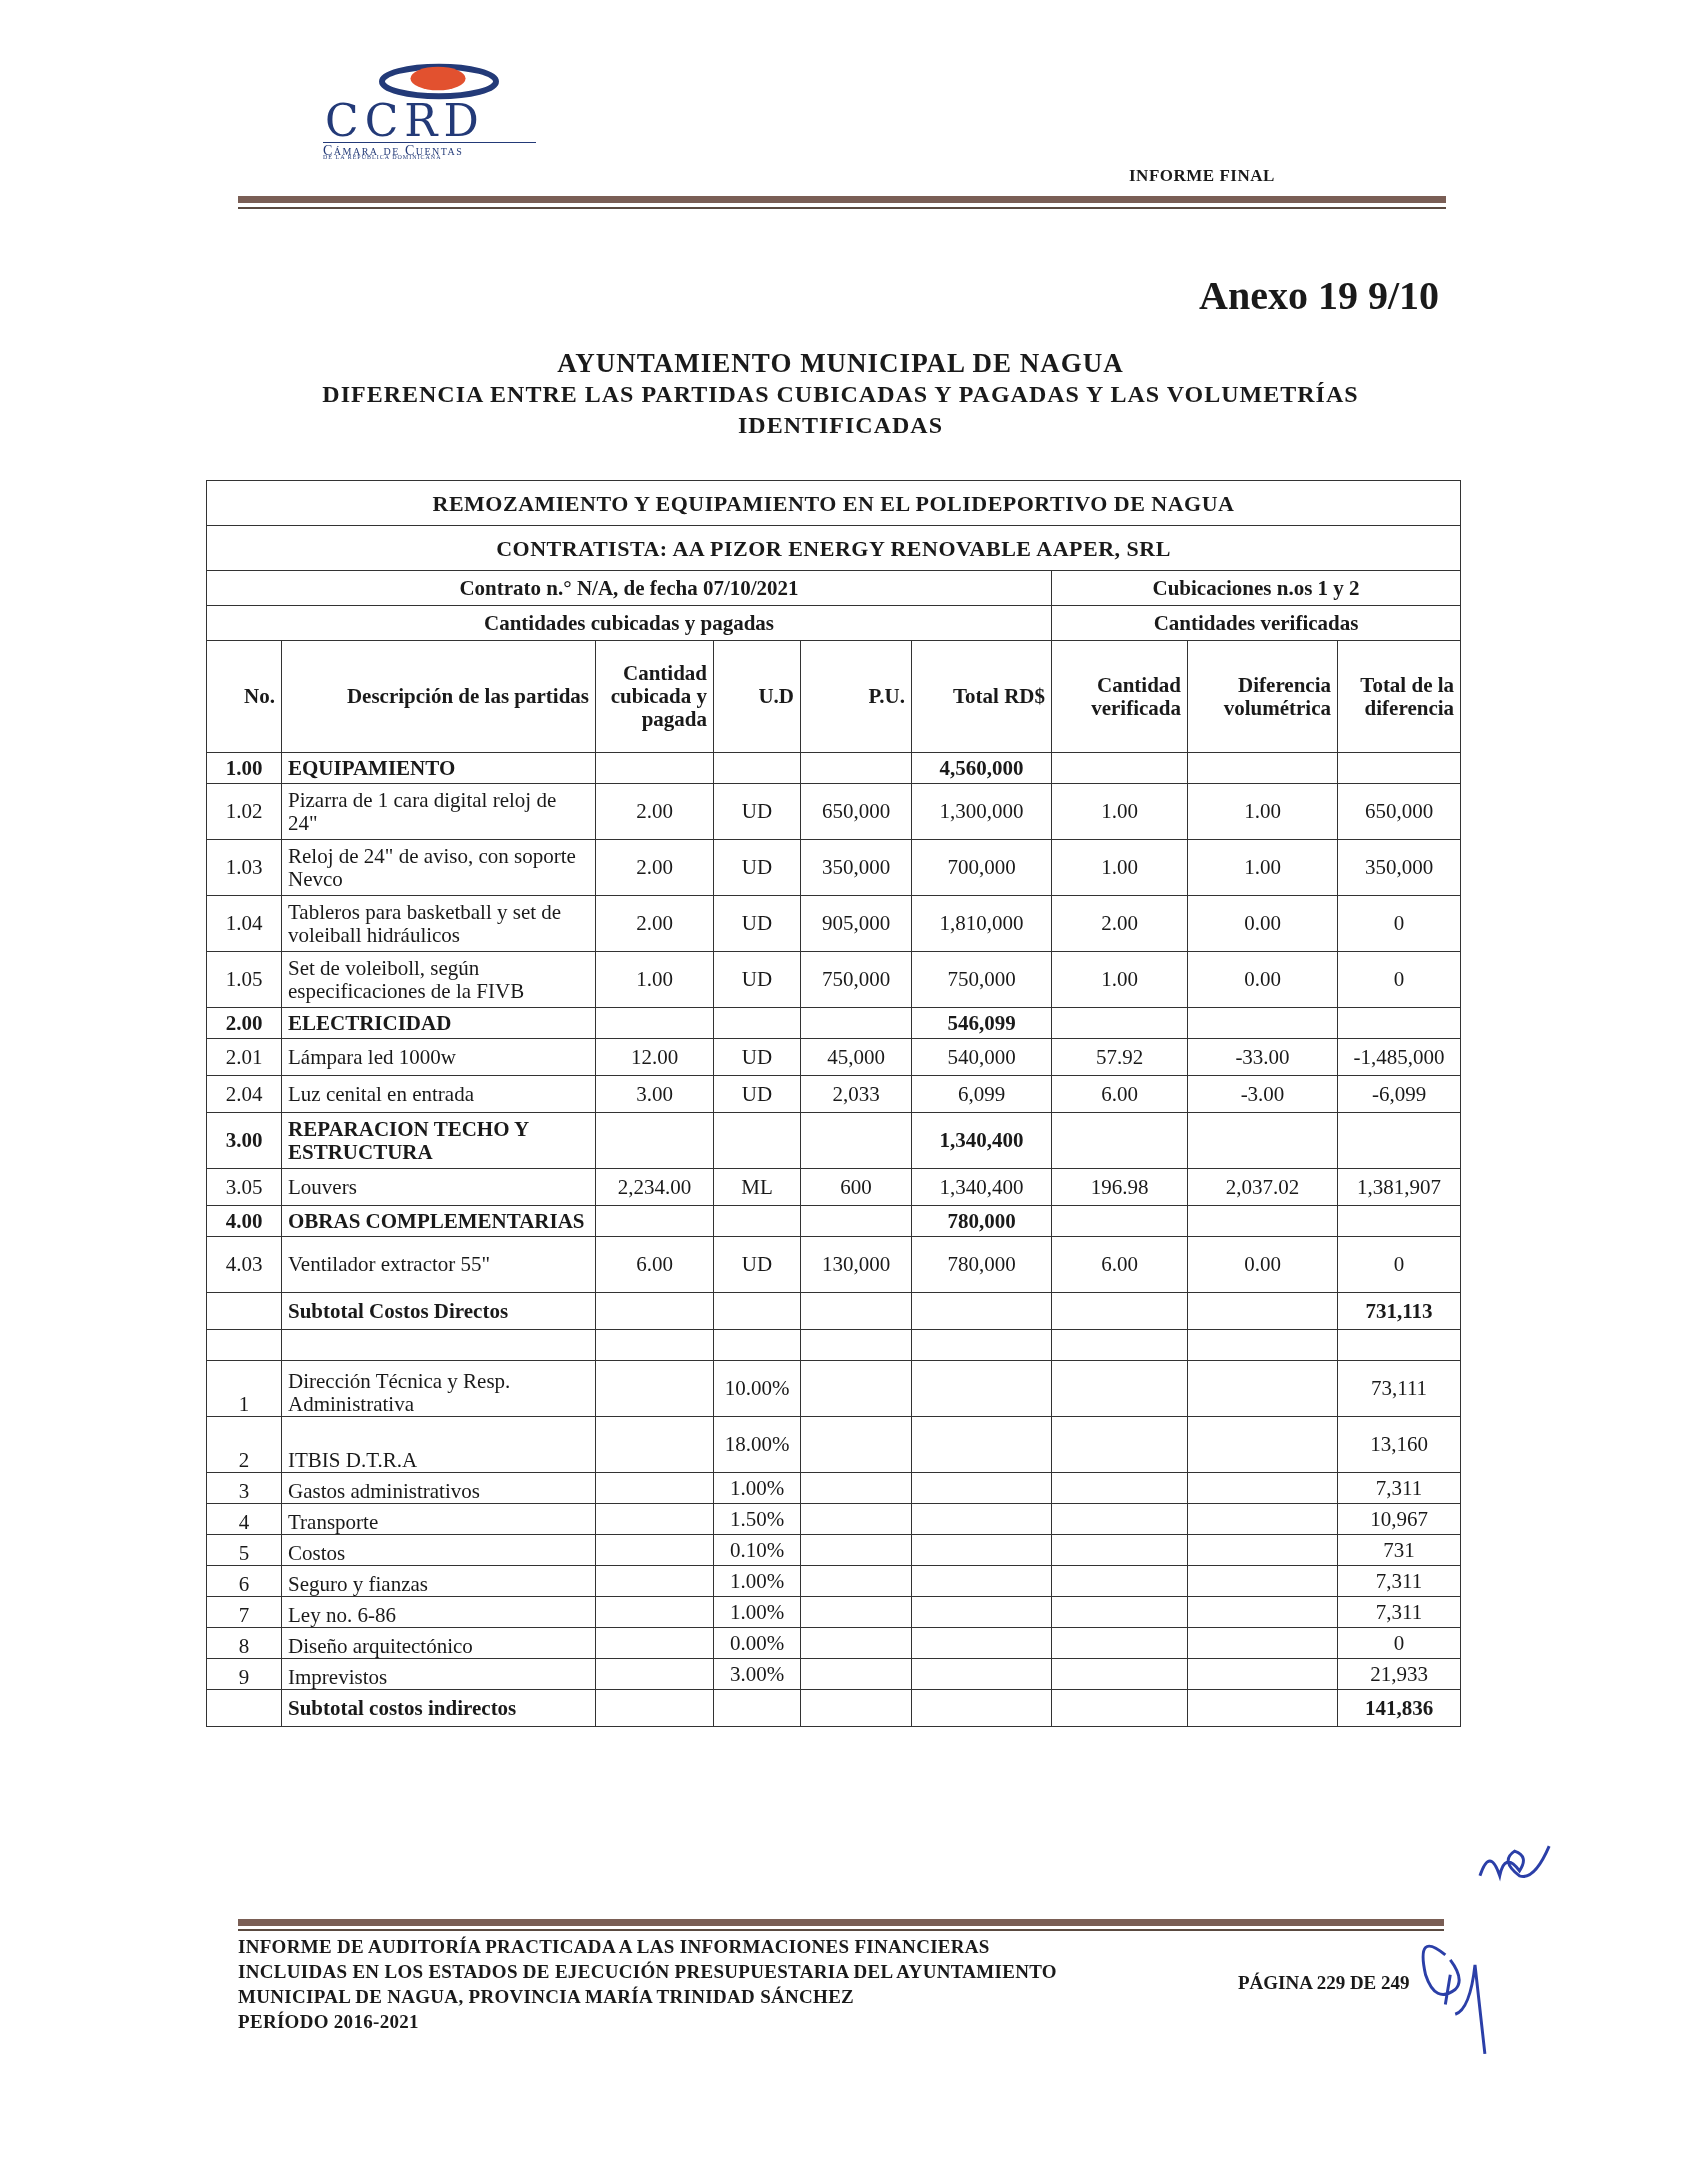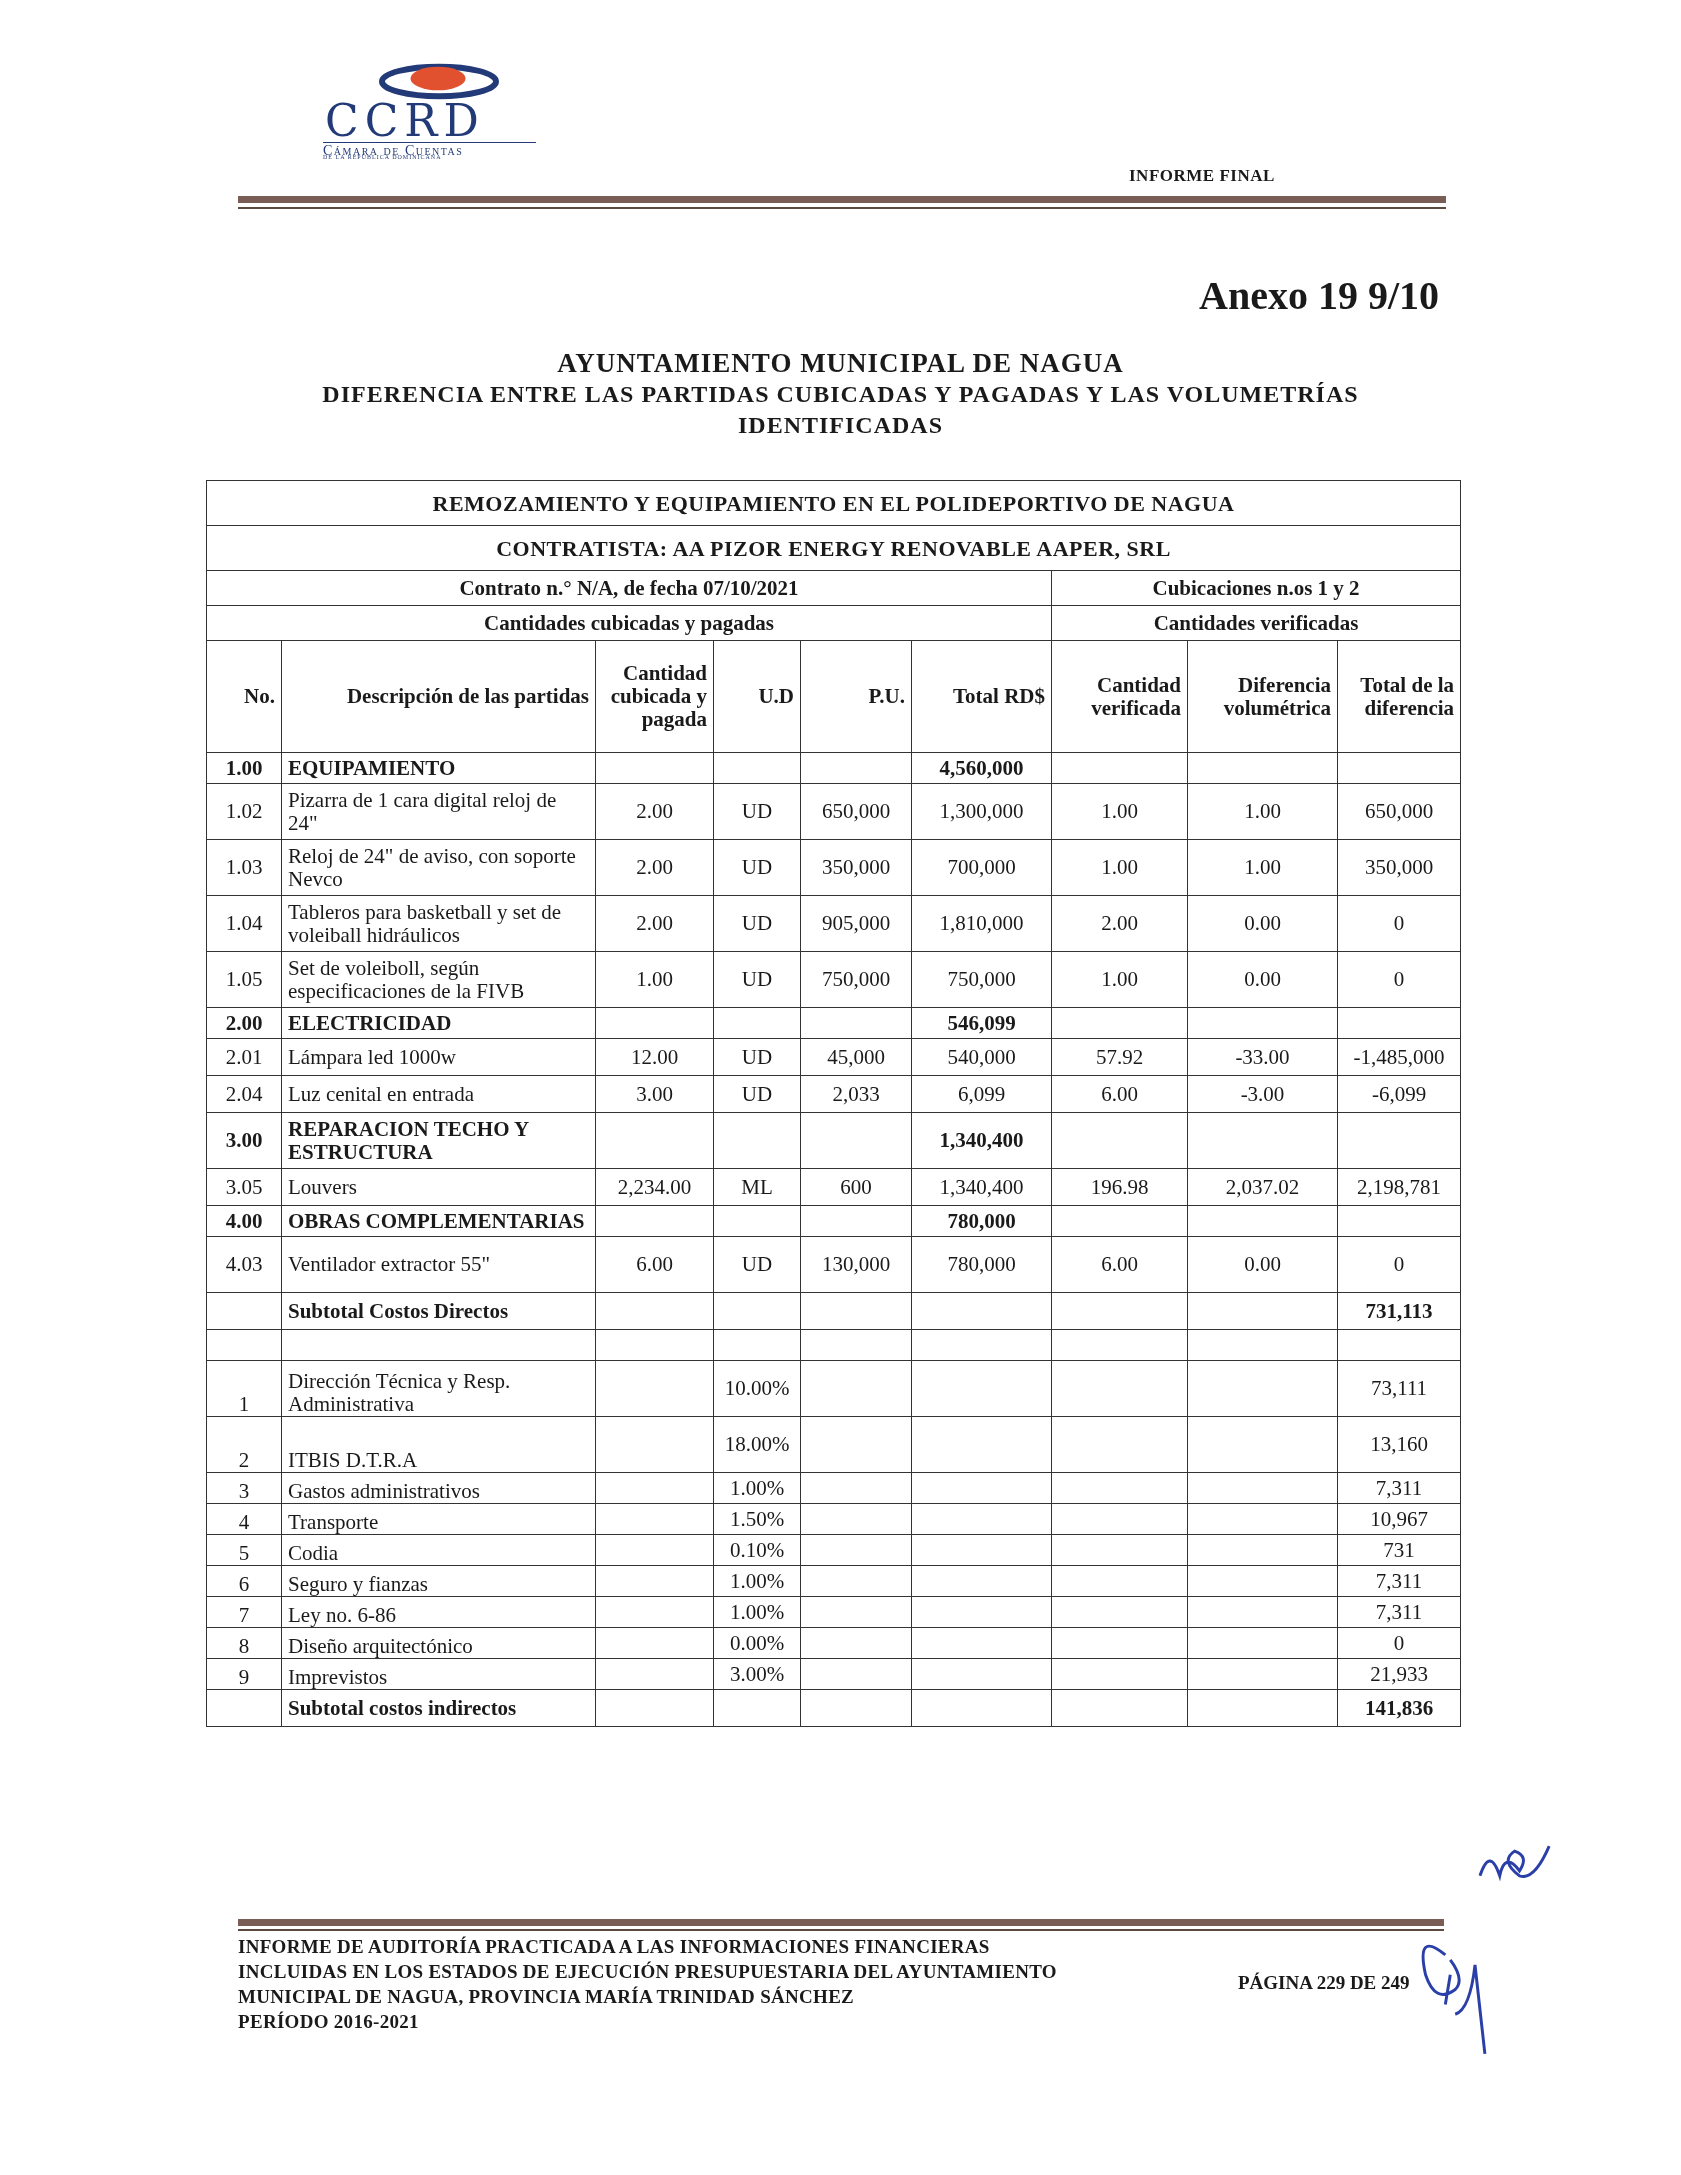--- a/index.html
+++ b/index.html
@@ -203,21 +203,21 @@
       </tr>
       <tr class="row-m">
         <td class="c">3.05</td>
         <td class="desc">Louvers</td>
         <td class="c">2,234.00</td>
         <td class="c">ML</td>
         <td class="r">600</td>
         <td class="r">1,340,400</td>
         <td class="c">196.98</td>
         <td class="c">2,037.02</td>
-        <td class="r">2,198,781</td>
+        <td class="r">1,381,907</td>
       </tr>
       <tr class="row-sec">
         <td class="c b">4.00</td>
         <td class="desc b">OBRAS COMPLEMENTARIAS</td>
         <td class="c"></td>
         <td class="c"></td>
         <td class="r"></td>
         <td class="r b">780,000</td>
         <td class="c"></td>
         <td class="c"></td>
@@ -295,21 +295,21 @@
         <td></td>
         <td class="r">1.50%</td>
         <td></td>
         <td></td>
         <td></td>
         <td></td>
         <td class="r">10,967</td>
       </tr>
       <tr class="row-s">
         <td class="c" style="vertical-align: bottom;">5</td>
-        <td class="desc" style="vertical-align: bottom;">Codia</td>
+        <td class="desc" style="vertical-align: bottom;">Costos</td>
         <td></td>
         <td class="r">0.10%</td>
         <td></td>
         <td></td>
         <td></td>
         <td></td>
         <td class="r">731</td>
       </tr>
       <tr class="row-s">
         <td class="c" style="vertical-align: bottom;">6</td>

